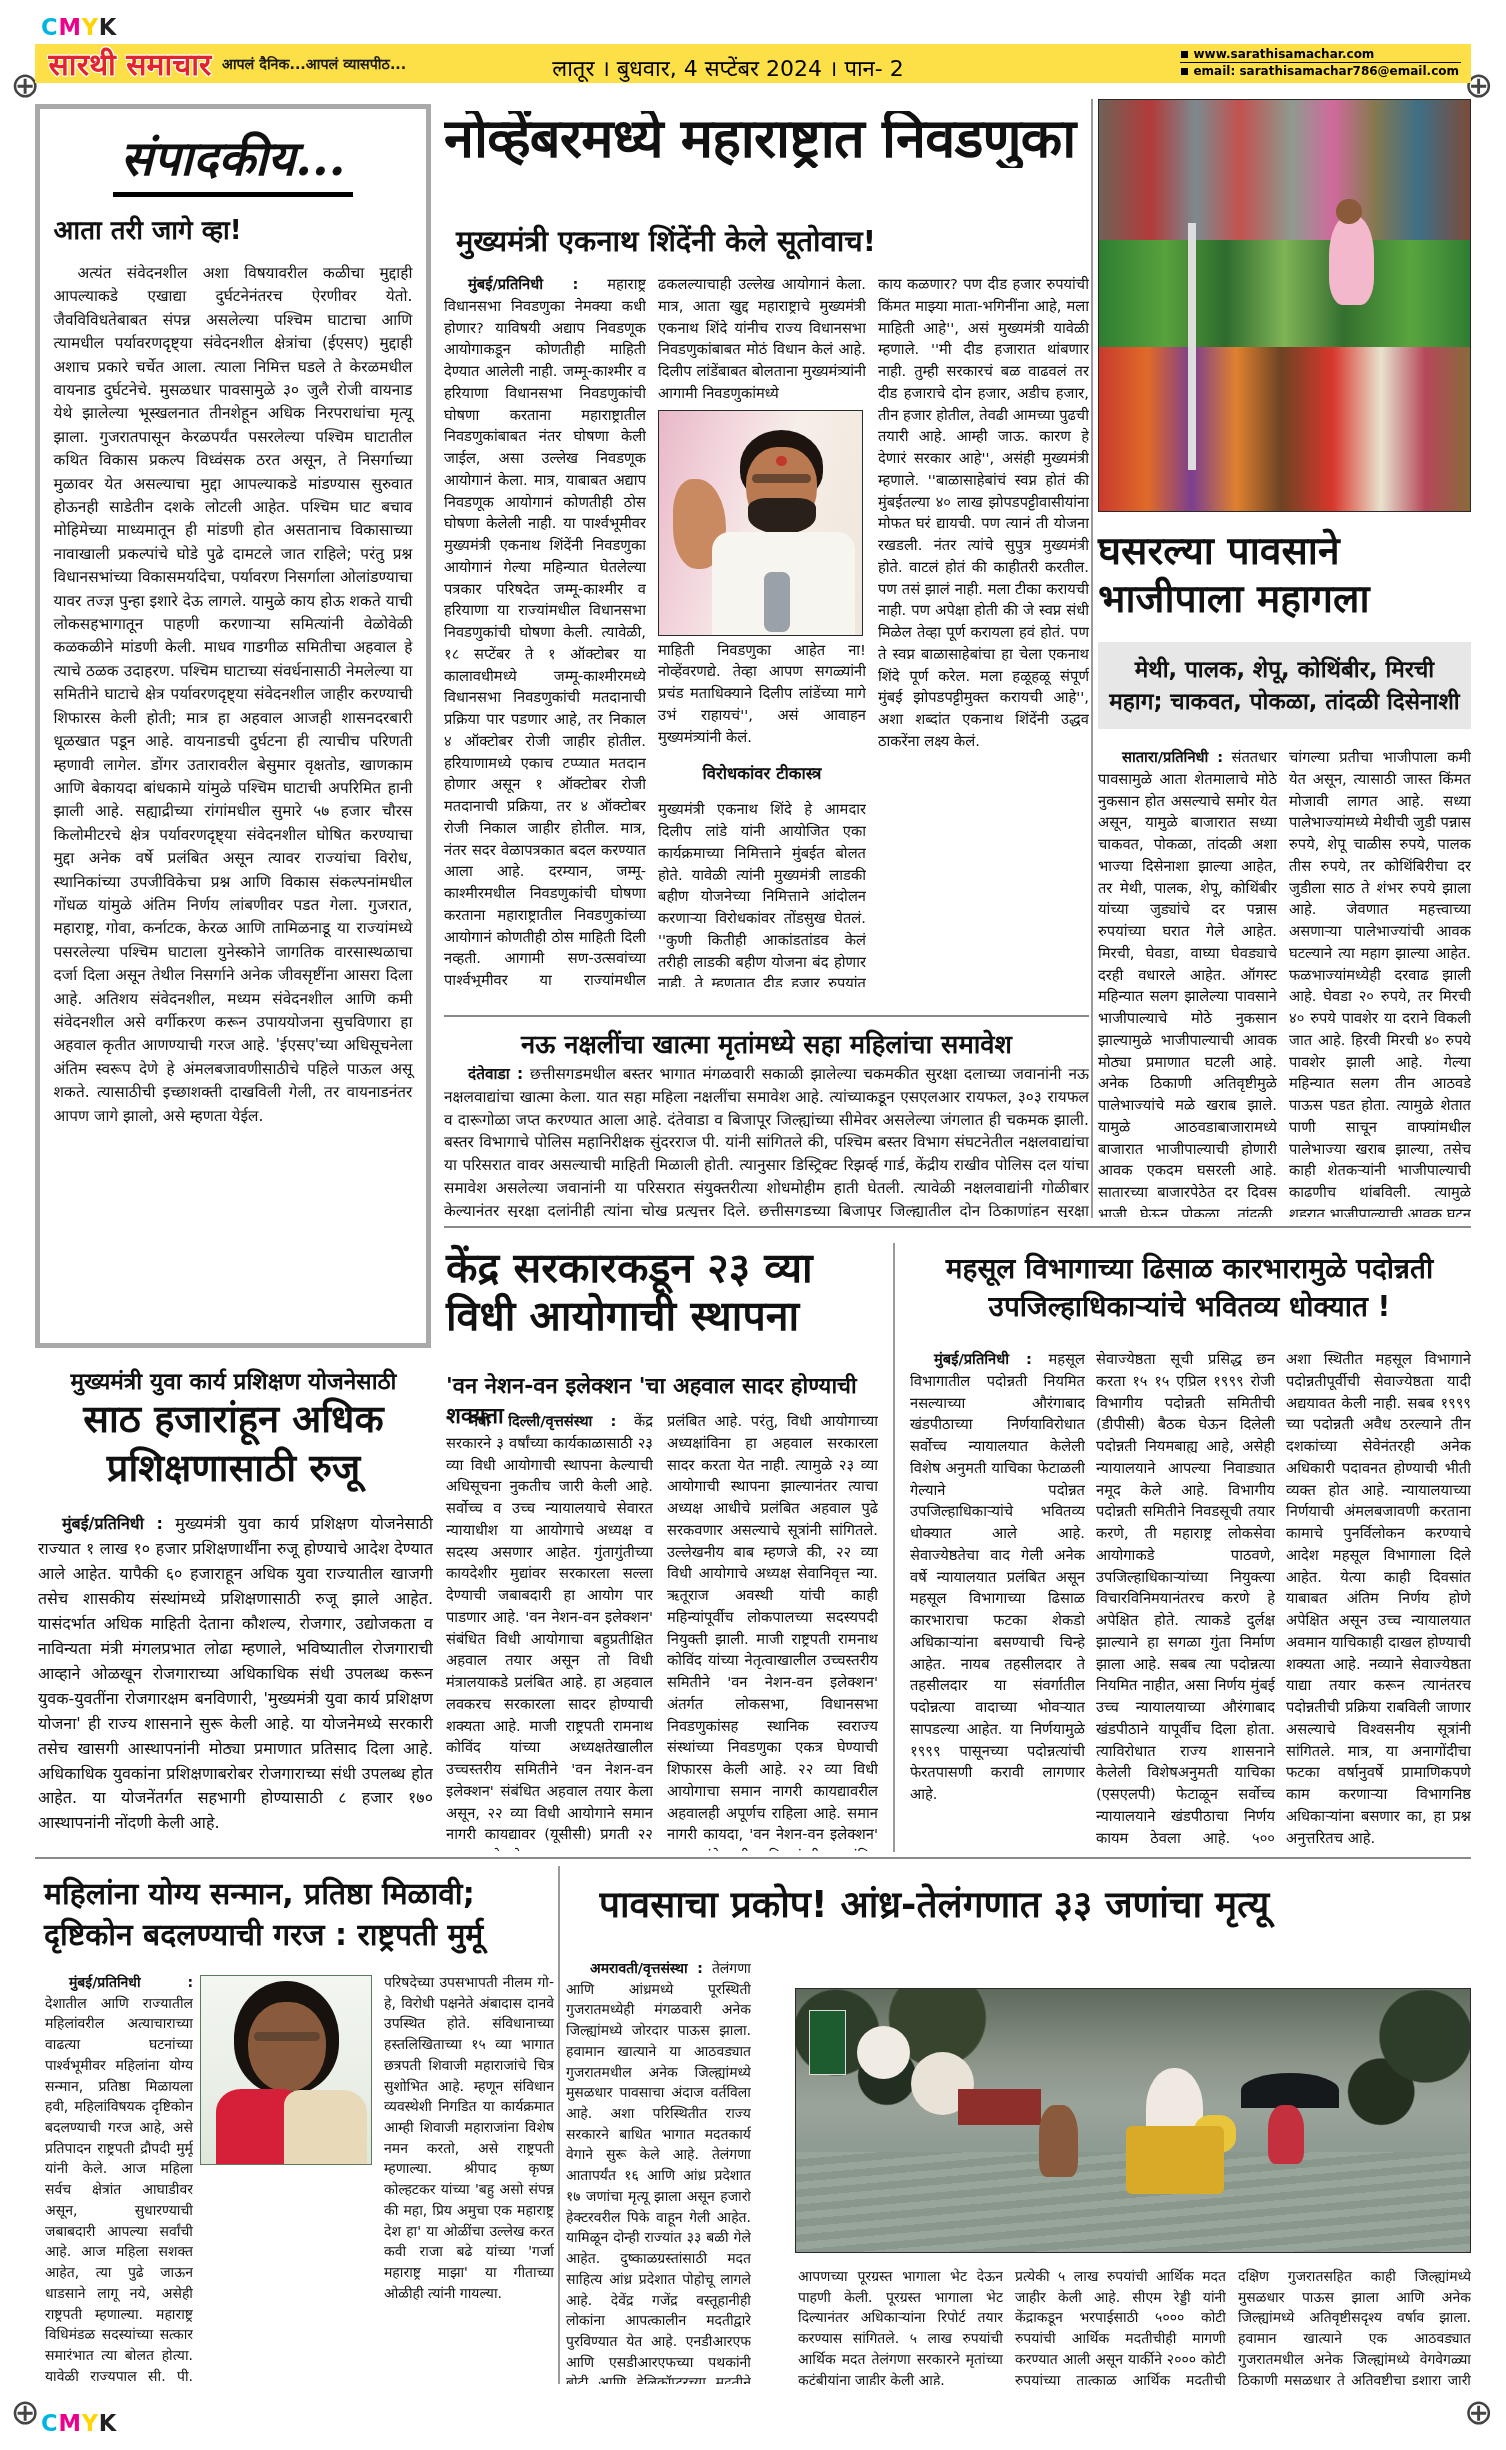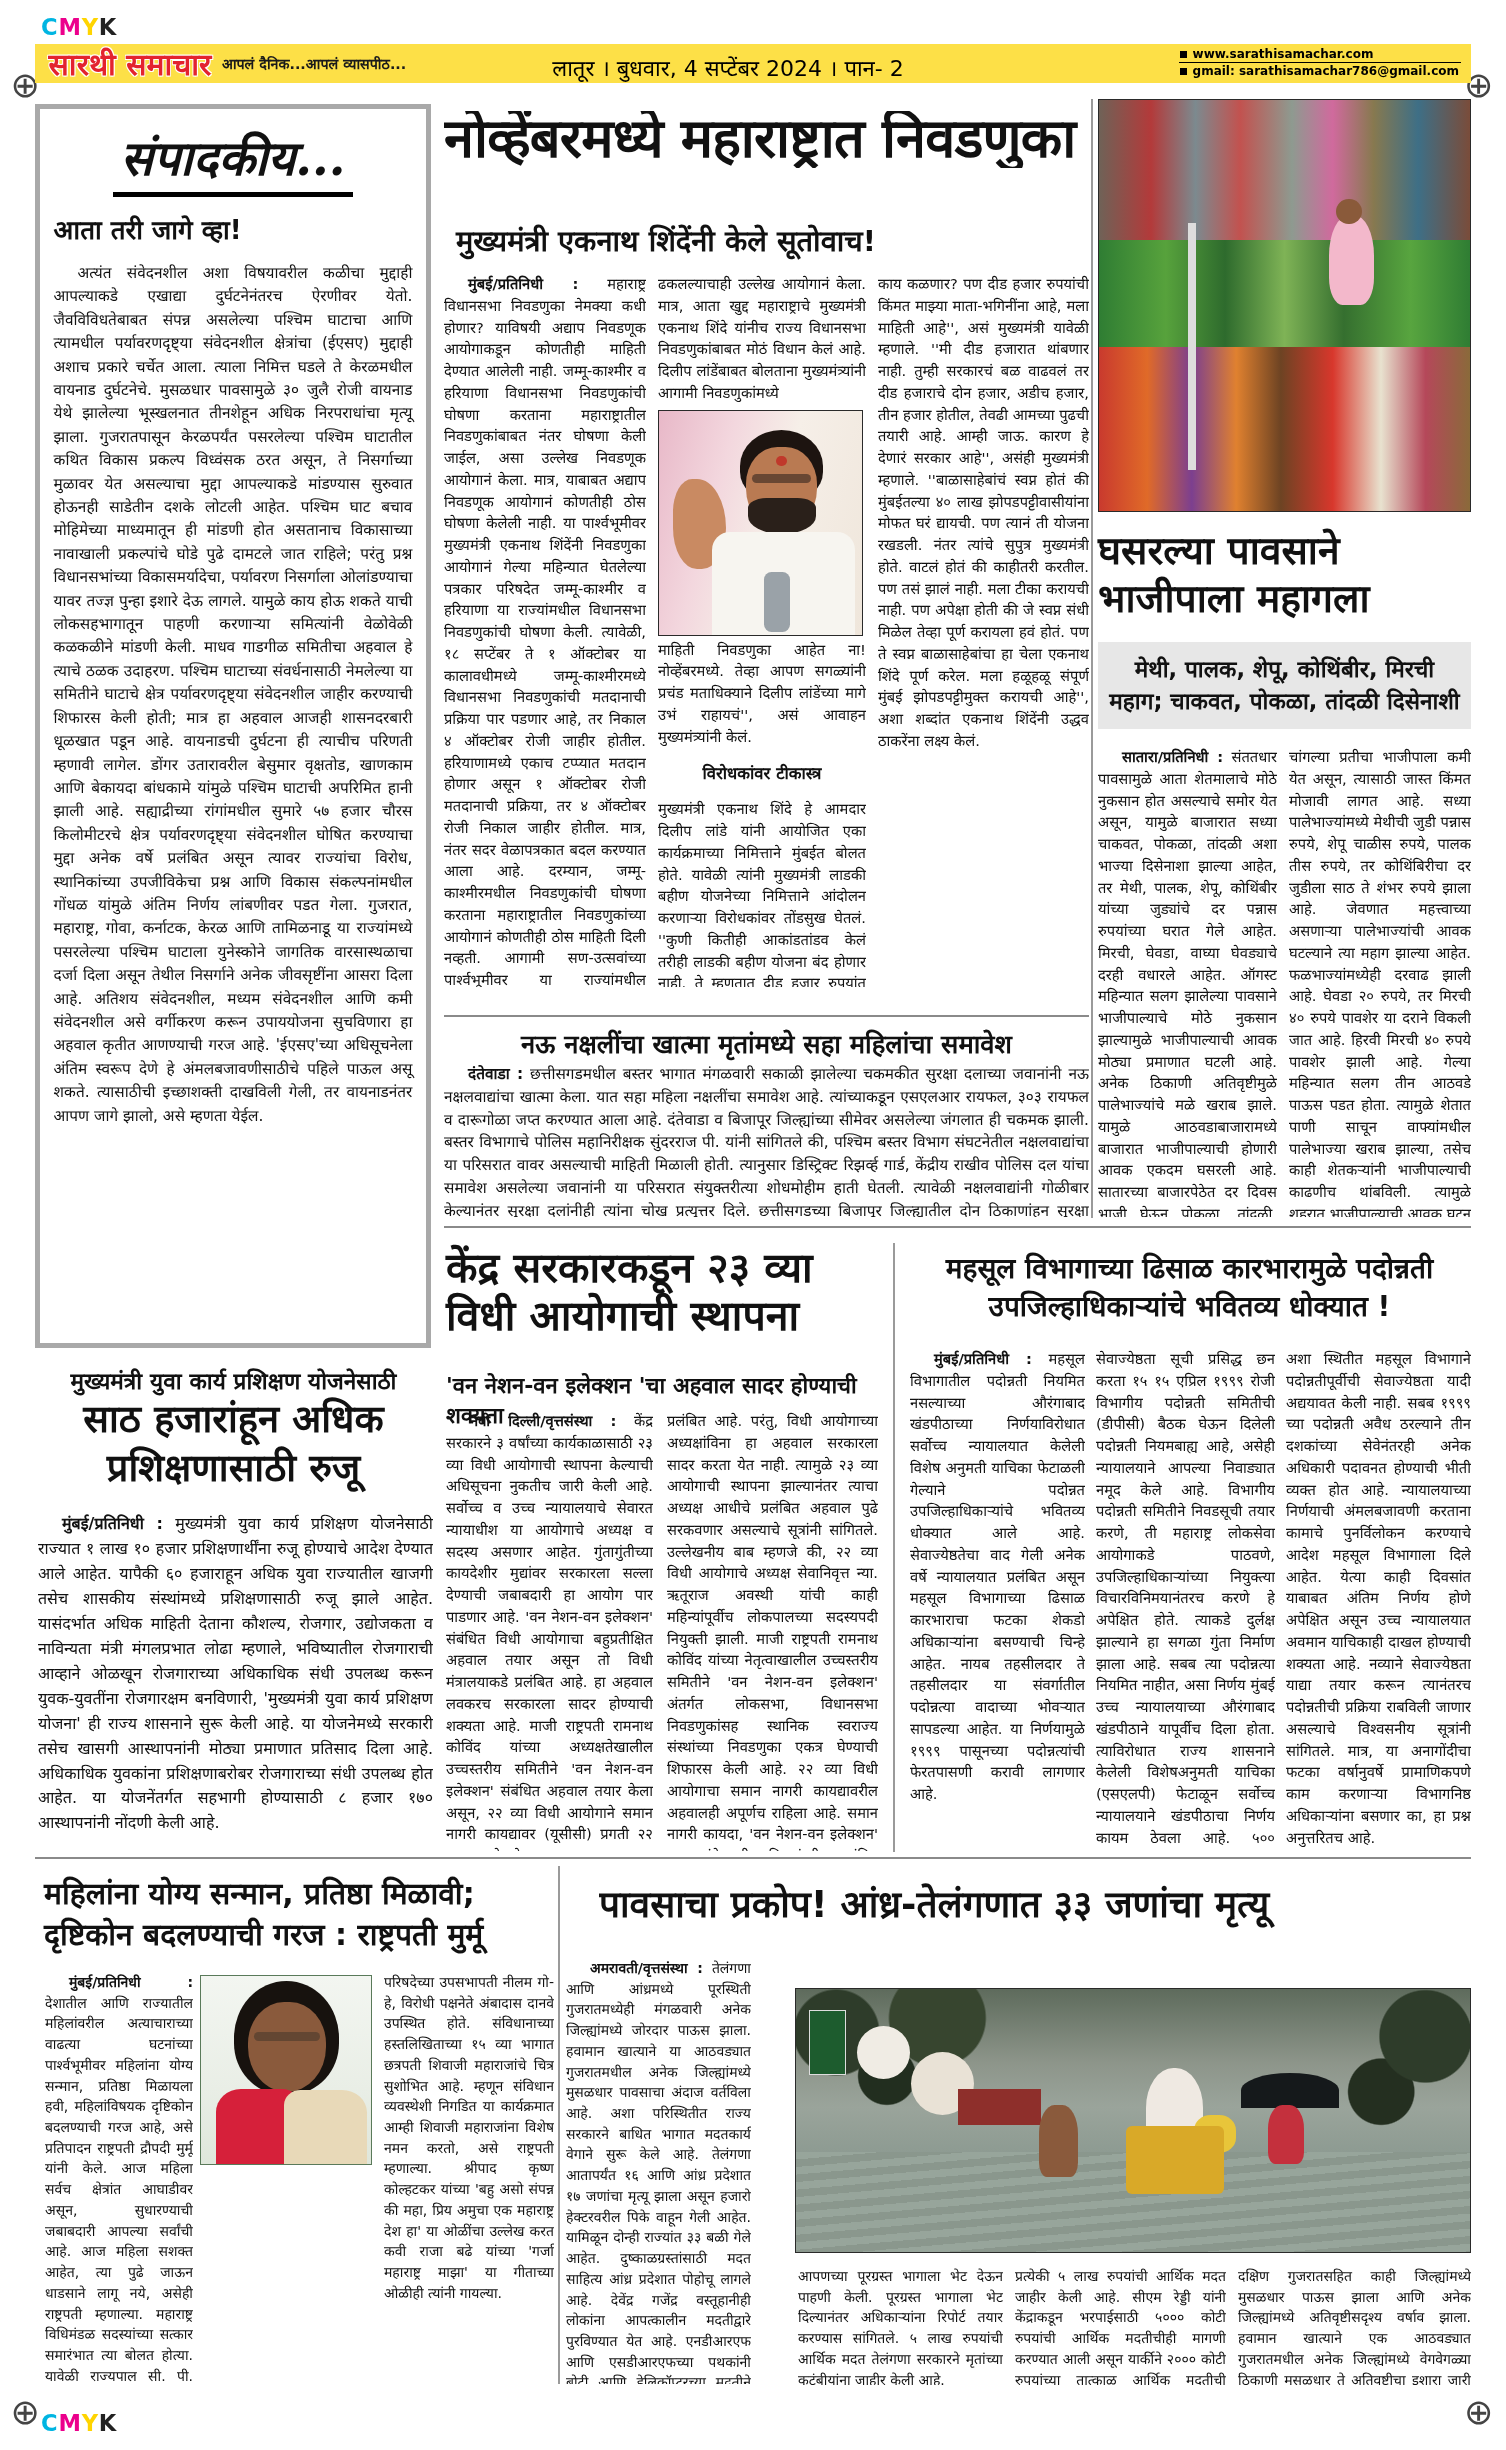--- a/index.html
+++ b/index.html
@@ -81,21 +81,21 @@
   <div class="abs regmark" style="left:1464px;top:68px;">⊕</div>
   <div class="abs regmark" style="left:10.5px;top:2395px;">⊕</div>
   <div class="abs regmark" style="left:1464px;top:2395px;">⊕</div>
 
   <div class="abs" id="masthead">
     <span id="paper-name">सारथी समाचार</span>
     <span id="paper-tagline">आपलं दैनिक...आपलं व्यासपीठ...</span>
     <span id="paper-dateline">लातूर । बुधवार, 4 सप्टेंबर 2024 । पान- 2</span>
     <div id="mast-contacts">
       <div class="row"><span class="sq"></span><span>www.sarathisamachar.com</span></div>
-      <div class="row"><span class="sq"></span><span>gmail: sarathisamachar786@gmail.com</span></div>
+      <div class="row"><span class="sq"></span><span>email: sarathisamachar786@email.com</span></div>
     </div>
   </div>
 
   <div class="abs" id="editorial-box">
     <div id="editorial-title"><span>संपादकीय...</span></div>
     <div id="editorial-head">आता तरी जागे व्हा!</div>
     <p id="editorial-body" class="indent">अत्यंत संवेदनशील अशा विषयावरील कळीचा मुद्दाही आपल्याकडे एखाद्या दुर्घटनेनंतरच ऐरणीवर येतो. जैवविविधतेबाबत संपन्न असलेल्या पश्चिम घाटाचा आणि त्यामधील पर्यावरणदृष्ट्या संवेदनशील क्षेत्रांचा (ईएसए) मुद्दाही अशाच प्रकारे चर्चेत आला. त्याला निमित्त घडले ते केरळमधील वायनाड दुर्घटनेचे. मुसळधार पावसामुळे ३० जुलै रोजी वायनाड येथे झालेल्या भूस्खलनात तीनशेहून अधिक निरपराधांचा मृत्यू झाला. गुजरातपासून केरळपर्यंत पसरलेल्या पश्चिम घाटातील कथित विकास प्रकल्प विध्वंसक ठरत असून, ते निसर्गाच्या मुळावर येत असल्याचा मुद्दा आपल्याकडे मांडण्यास सुरुवात होऊनही साडेतीन दशके लोटली आहेत. पश्चिम घाट बचाव मोहिमेच्या माध्यमातून ही मांडणी होत असतानाच विकासाच्या नावाखाली प्रकल्पांचे घोडे पुढे दामटले जात राहिले; परंतु प्रश्न विधानसभांच्या विकासमर्यादेचा, पर्यावरण निसर्गाला ओलांडण्याचा यावर तज्ज्ञ पुन्हा इशारे देऊ लागले. यामुळे काय होऊ शकते याची लोकसहभागातून पाहणी करणाऱ्या समित्यांनी वेळोवेळी कळकळीने मांडणी केली. माधव गाडगीळ समितीचा अहवाल हे त्याचे ठळक उदाहरण. पश्चिम घाटाच्या संवर्धनासाठी नेमलेल्या या समितीने घाटाचे क्षेत्र पर्यावरणदृष्ट्या संवेदनशील जाहीर करण्याची शिफारस केली होती; मात्र हा अहवाल आजही शासनदरबारी धूळखात पडून आहे. वायनाडची दुर्घटना ही त्याचीच परिणती म्हणावी लागेल. डोंगर उतारावरील बेसुमार वृक्षतोड, खाणकाम आणि बेकायदा बांधकामे यांमुळे पश्चिम घाटाची अपरिमित हानी झाली आहे. सह्याद्रीच्या रांगांमधील सुमारे ५७ हजार चौरस किलोमीटरचे क्षेत्र पर्यावरणदृष्ट्या संवेदनशील घोषित करण्याचा मुद्दा अनेक वर्षे प्रलंबित असून त्यावर राज्यांचा विरोध, स्थानिकांच्या उपजीविकेचा प्रश्न आणि विकास संकल्पनांमधील गोंधळ यांमुळे अंतिम निर्णय लांबणीवर पडत गेला. गुजरात, महाराष्ट्र, गोवा, कर्नाटक, केरळ आणि तामिळनाडू या राज्यांमध्ये पसरलेल्या पश्चिम घाटाला युनेस्कोने जागतिक वारसास्थळाचा दर्जा दिला असून तेथील निसर्गाने अनेक जीवसृष्टींना आसरा दिला आहे. अतिशय संवेदनशील, मध्यम संवेदनशील आणि कमी संवेदनशील असे वर्गीकरण करून उपाययोजना सुचविणारा हा अहवाल कृतीत आणण्याची गरज आहे. 'ईएसए'च्या अधिसूचनेला अंतिम स्वरूप देणे हे अंमलबजावणीसाठीचे पहिले पाऊल असू शकते. त्यासाठीची इच्छाशक्ती दाखविली गेली, तर वायनाडनंतर आपण जागे झालो, असे म्हणता येईल.</p>
   </div>
 
   <div class="abs" id="main-headline">नोव्हेंबरमध्ये महाराष्ट्रात निवडणुका</div>
@@ -111,21 +111,21 @@
       <div class="ph-inner" style="left:0;top:0;width:100%;height:100%;background:linear-gradient(105deg,#e8b8c8 0%,#f3d7de 30%,#f6efe8 55%,#efe6db 100%);"></div>
       <div class="ph-inner" style="left:13.6px;top:68px;width:53px;height:90px;background:#c98a62;border-radius:40% 60% 50% 50%;"></div>
       <div class="ph-inner" style="left:81px;top:19.6px;width:83px;height:72px;background:#1d1410;border-radius:50% 50% 42% 42%;"></div>
       <div class="ph-inner" style="left:87px;top:36px;width:71px;height:83px;background:#b97a52;border-radius:46% 46% 52% 52%;"></div>
       <div class="ph-inner" style="left:117px;top:45px;width:10.5px;height:10.5px;background:#c0392b;border-radius:50%;"></div>
       <div class="ph-inner" style="left:93px;top:63px;width:59px;height:9px;background:rgba(40,30,25,.55);border-radius:4.5px;"></div>
       <div class="ph-inner" style="left:89px;top:87px;width:68px;height:36px;background:#2a201a;border-radius:30% 30% 55% 55%;"></div>
       <div class="ph-inner" style="left:53px;top:121px;width:143px;height:105px;background:#f7f5f0;border-radius:18px 18px 0 0;"></div>
       <div class="ph-inner" style="left:105px;top:161px;width:25.6px;height:60px;background:#9aa2a8;border-radius:7.5px;"></div>
     </div>
-    <p class="t">माहिती निवडणुका आहेत ना! नोव्हेंबरमध्ये. तेव्हा आपण सगळ्यांनी प्रचंड मताधिक्याने दिलीप लांडेंच्या मागे उभं राहायचं'', असं आवाहन मुख्यमंत्र्यांनी केलं.</p>
+    <p class="t">माहिती निवडणुका आहेत ना! नोव्हेंवरणद्ये. तेव्हा आपण सगळ्यांनी प्रचंड मताधिक्याने दिलीप लांडेंच्या मागे उभं राहायचं'', असं आवाहन मुख्यमंत्र्यांनी केलं.</p>
     <div id="main-sub2">विरोधकांवर टीकास्त्र</div>
     <p class="t">मुख्यमंत्री एकनाथ शिंदे हे आमदार दिलीप लांडे यांनी आयोजित एका कार्यक्रमाच्या निमित्ताने मुंबईत बोलत होते. यावेळी त्यांनी मुख्यमंत्री लाडकी बहीण योजनेच्या निमित्ताने आंदोलन करणाऱ्या विरोधकांवर तोंडसुख घेतलं. ''कुणी कितीही आकांडतांडव केलं तरीही लाडकी बहीण योजना बंद होणार नाही. ते म्हणतात दीड हजार रुपयांत काय होणार? तुम्ही काय त्यांना भीक देताय का म्हणे. बोलायला लाज तरी वाटली पाहिजे. सोन्याचा चमचा तोंडात घेऊन जन्माला आलेले, पैशाच्या राशीत लोळणाऱ्यांना दीड हजाराची किंमत</p>
   </div>
   <div class="abs colbox main-col" style="left:878px;width:211px;">
     <p class="t">काय कळणार? पण दीड हजार रुपयांची किंमत माझ्या माता-भगिनींना आहे, मला माहिती आहे'', असं मुख्यमंत्री यावेळी म्हणाले. ''मी दीड हजारात थांबणार नाही. तुम्ही सरकारचं बळ वाढवलं तर दीड हजाराचे दोन हजार, अडीच हजार, तीन हजार होतील, तेवढी आमच्या पुढची तयारी आहे. आम्ही जाऊ. कारण हे देणारं सरकार आहे'', असंही मुख्यमंत्री म्हणाले. ''बाळासाहेबांचं स्वप्न होतं की मुंबईतल्या ४० लाख झोपडपट्टीवासीयांना मोफत घरं द्यायची. पण त्यानं ती योजना रखडली. नंतर त्यांचे सुपुत्र मुख्यमंत्री होते. वाटलं होतं की काहीतरी करतील. पण तसं झालं नाही. मला टीका करायची नाही. पण अपेक्षा होती की जे स्वप्न संधी मिळेल तेव्हा पूर्ण करायला हवं होतं. पण ते स्वप्न बाळासाहेबांचा हा चेला एकनाथ शिंदे पूर्ण करेल. मला हळूहळू संपूर्ण मुंबई झोपडपट्टीमुक्त करायची आहे'', अशा शब्दांत एकनाथ शिंदेंनी उद्धव ठाकरेंना लक्ष्य केलं.</p>
   </div>
 
   <div class="rule-v" style="left:1091px;top:99px;height:1119px;"></div>
 
   <div class="photo" style="left:1098px;top:99px;width:373px;height:413px;">

